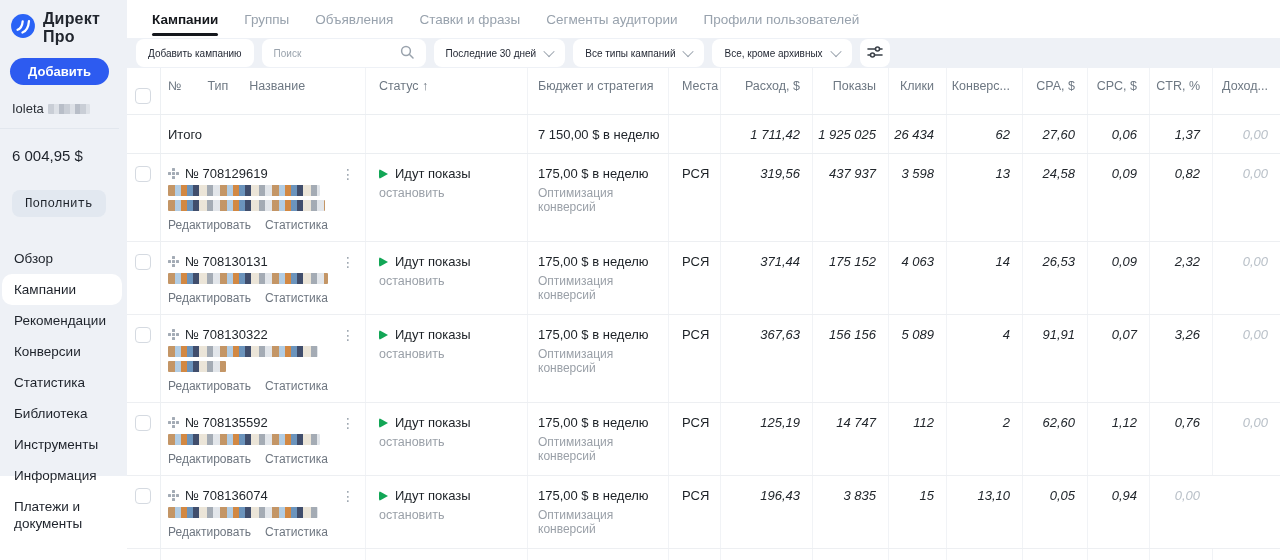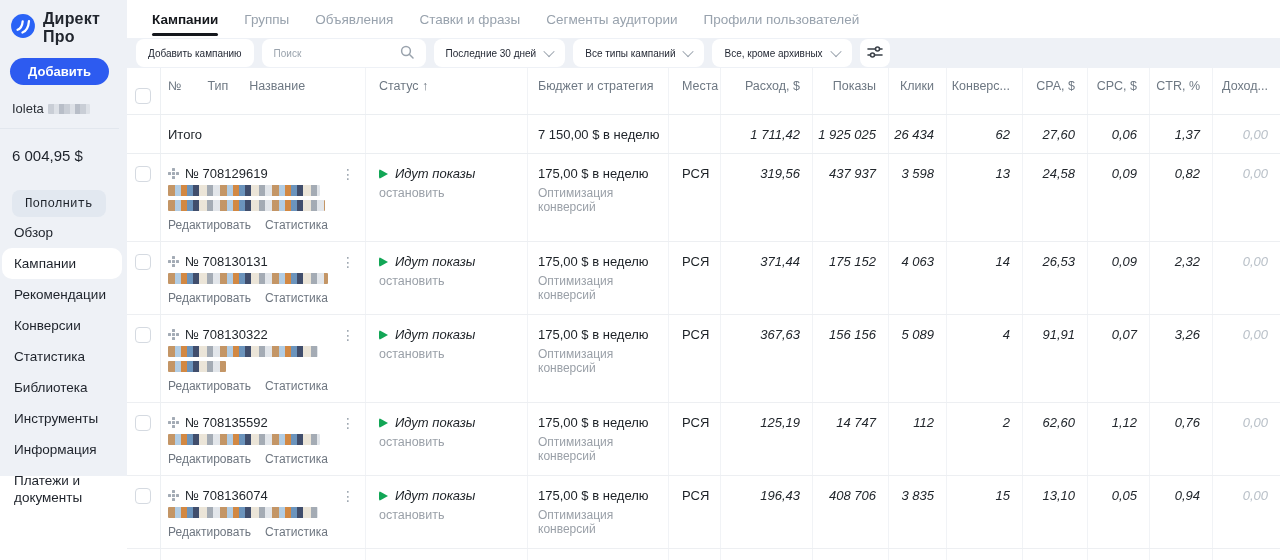--- a/index.html
+++ b/index.html
@@ -14,21 +14,21 @@
   .brand { display:flex; align-items:center; gap:7px; padding:10px 0 0 10px; }
   .brand-title { font-size:16px; font-weight:bold; color:#21262e; letter-spacing:.2px; }
   .add-btn { display:block; margin:12px 10px 0 10px; width:99px; height:27px; border:none;
     border-radius:14px; background:#2d5bf0; color:#fff; font-size:13px; font-weight:bold;
     font-family:inherit; cursor:pointer; }
   .user-line { display:flex; align-items:center; gap:4px; padding:16px 0 12px 12px;
     border-bottom:1px solid #e2e7ee; margin-right:8px; font-size:13px; color:#2a2f36; }
   .balance { padding:18px 0 0 12px; font-size:15px; color:#1d222a; }
   .topup-btn { margin:26px 0 0 12px; height:27px; padding:0 13px; border:none; border-radius:8px;
     background:#e2e8f0; color:#1d222a; font-size:12.5px; font-family:Liberation Mono, monospace; cursor:pointer; }
-  .nav { }
+  .nav { margin-top:26px; }
   .nav-item { position:relative; padding:7px 6px 7px 14px; font-size:13.5px; color:#1d222a;
     cursor:pointer; line-height:17px; }
   .nav-item.active { background:#fff; border-radius:10px; margin:0 5px 0 2px; padding-left:12px; }
   .nav-item.two-line { width:110px; }
 
   
   .main { flex:1; display:flex; flex-direction:column; min-width:0; }
   .tabbar { height:38px; background:#fff; display:flex; align-items:center; gap:26px;
     padding-left:25px; }
   .tab { font-size:13.5px; color:#98a2ad; cursor:pointer; position:relative; height:38px;
@@ -76,21 +76,21 @@
     cursor:pointer; line-height:14px; }
   .mosaic { height:11px; margin-top:4px; border-radius:1px; opacity:.9;
     background:repeating-linear-gradient(90deg,#bd8a55 0 7px,#a9c7e1 7px 13px,#cd7b2e 13px 19px,
       #5b88b5 19px 25px,#2b3a5c 25px 31px,#e9e2d4 31px 39px,#9aa2ac 39px 45px,#dfe3e8 45px 52px); }
   .mosaic-gray { display:inline-block; width:42px; height:10px; border-radius:1px;
     background:repeating-linear-gradient(90deg,#c9ced6 0 6px,#dde1e7 6px 11px,#b8bec8 11px 16px); }
   .row-links { margin-top:7px; font-size:12px; color:#6e7680; display:flex; gap:14px; }
   .row-links span { cursor:pointer; }
 
   .status-cell { display:flex; flex-direction:column; gap:5px; }
-  .status-line { display:flex; align-items:center; gap:7px; color:#1c2126;font-style:italic; }
+  .status-line { display:flex; align-items:center; gap:7px; color:#1c2126; }
   .play { width:0; height:0; border-left:9px solid #12a656; border-top:5.5px solid transparent;
     border-bottom:5.5px solid transparent; border-radius:2px; }
   .stop-link { color:#9aa0a8; font-size:12.5px; cursor:pointer; width:max-content; }
 
   .budget-cell { display:flex; flex-direction:column; gap:5px; padding-left:10px; }
   .budget-main { color:#1c2126; }
   .budget-sub { color:#9aa0a8; font-size:12px; }
   .places-cell { padding-left:13px; color:#1c2126; }
 
   .icon-btn { width:30px; padding:0 6px; justify-content:center; }
@@ -456,21 +456,20 @@
               <span>Идут показы</span>
             </div>
             <span class="stop-link">остановить</span>
           </div>
           <div class="td vl budget-cell">
             <span class="budget-main">175,00 $ в неделю</span>
             <span class="budget-sub">Оптимизация конверсий</span>
           </div>
           <div class="td vl places-cell">РСЯ</div>
           <div class="td vl num">196,43</div>
-          <div class="td vl num">408 706</div>
           <div class="td vl num">3 835</div>
           <div class="td vl num">15</div>
           <div class="td vl num">13,10</div>
           <div class="td vl num">0,05</div>
           <div class="td vl num">0,94</div>
           <div class="td vl num muted">0,00</div>
         </div>
 
         <div class="grid row">
           <div class="td"></div>

